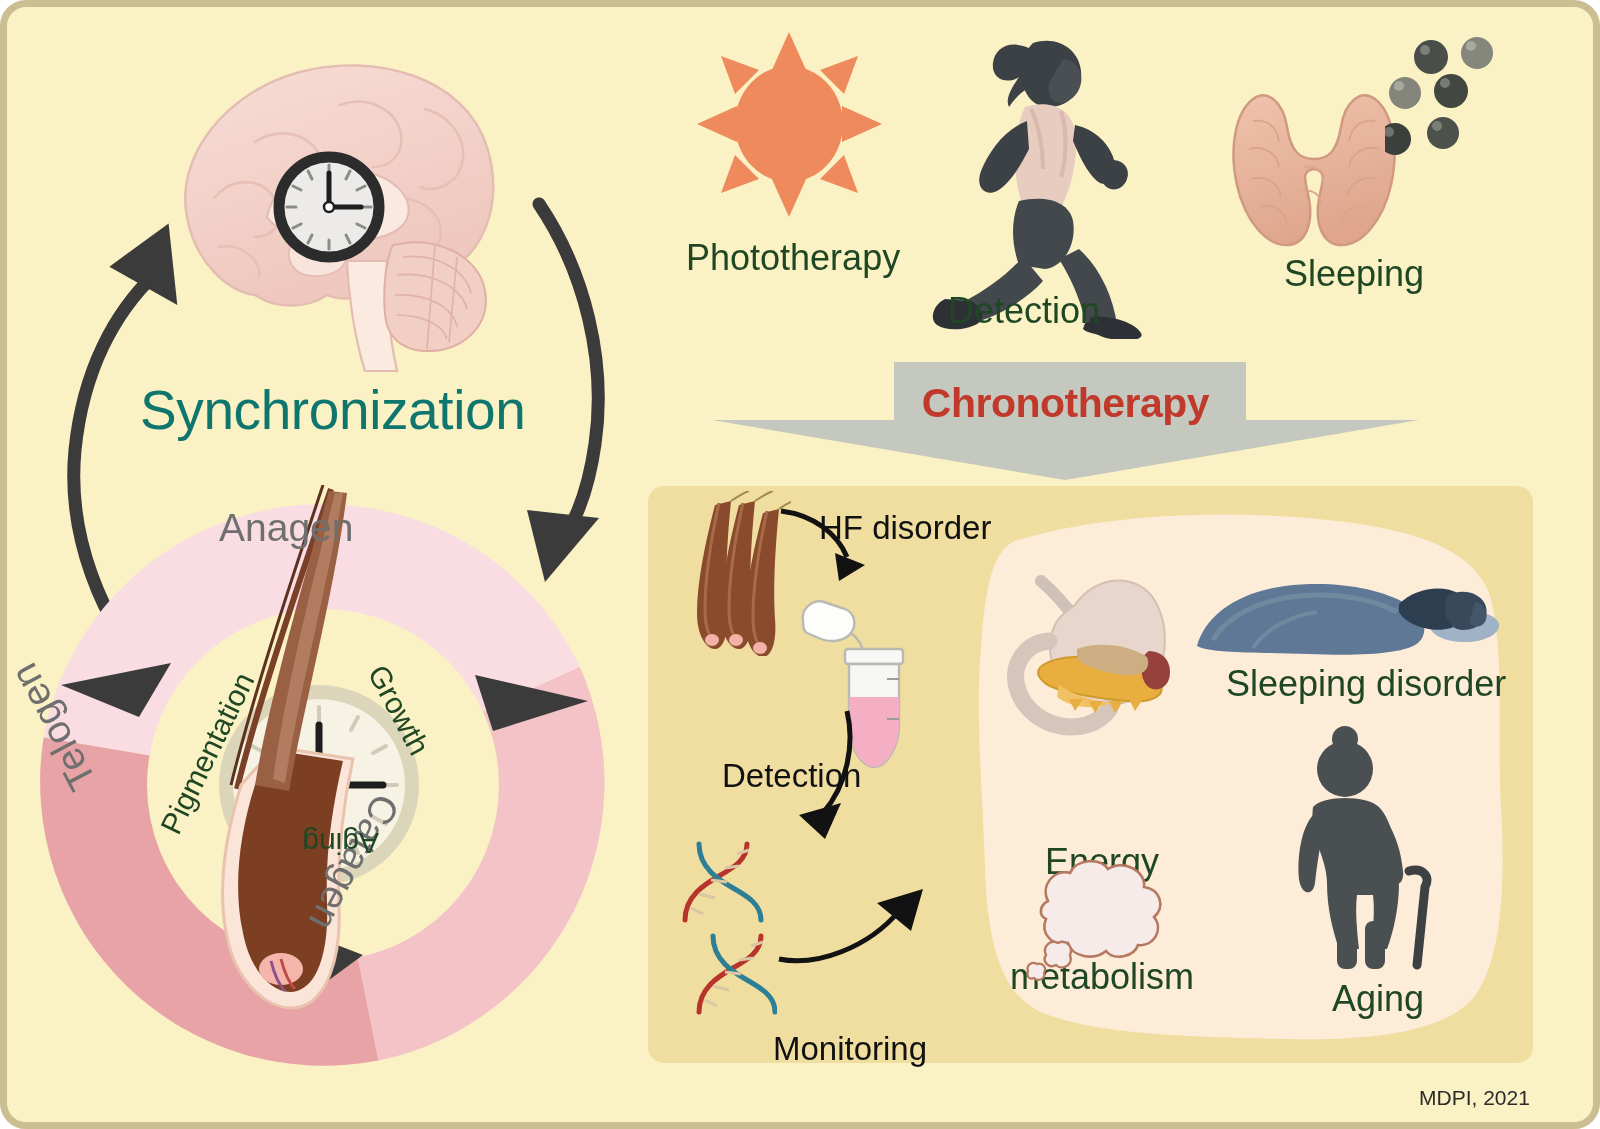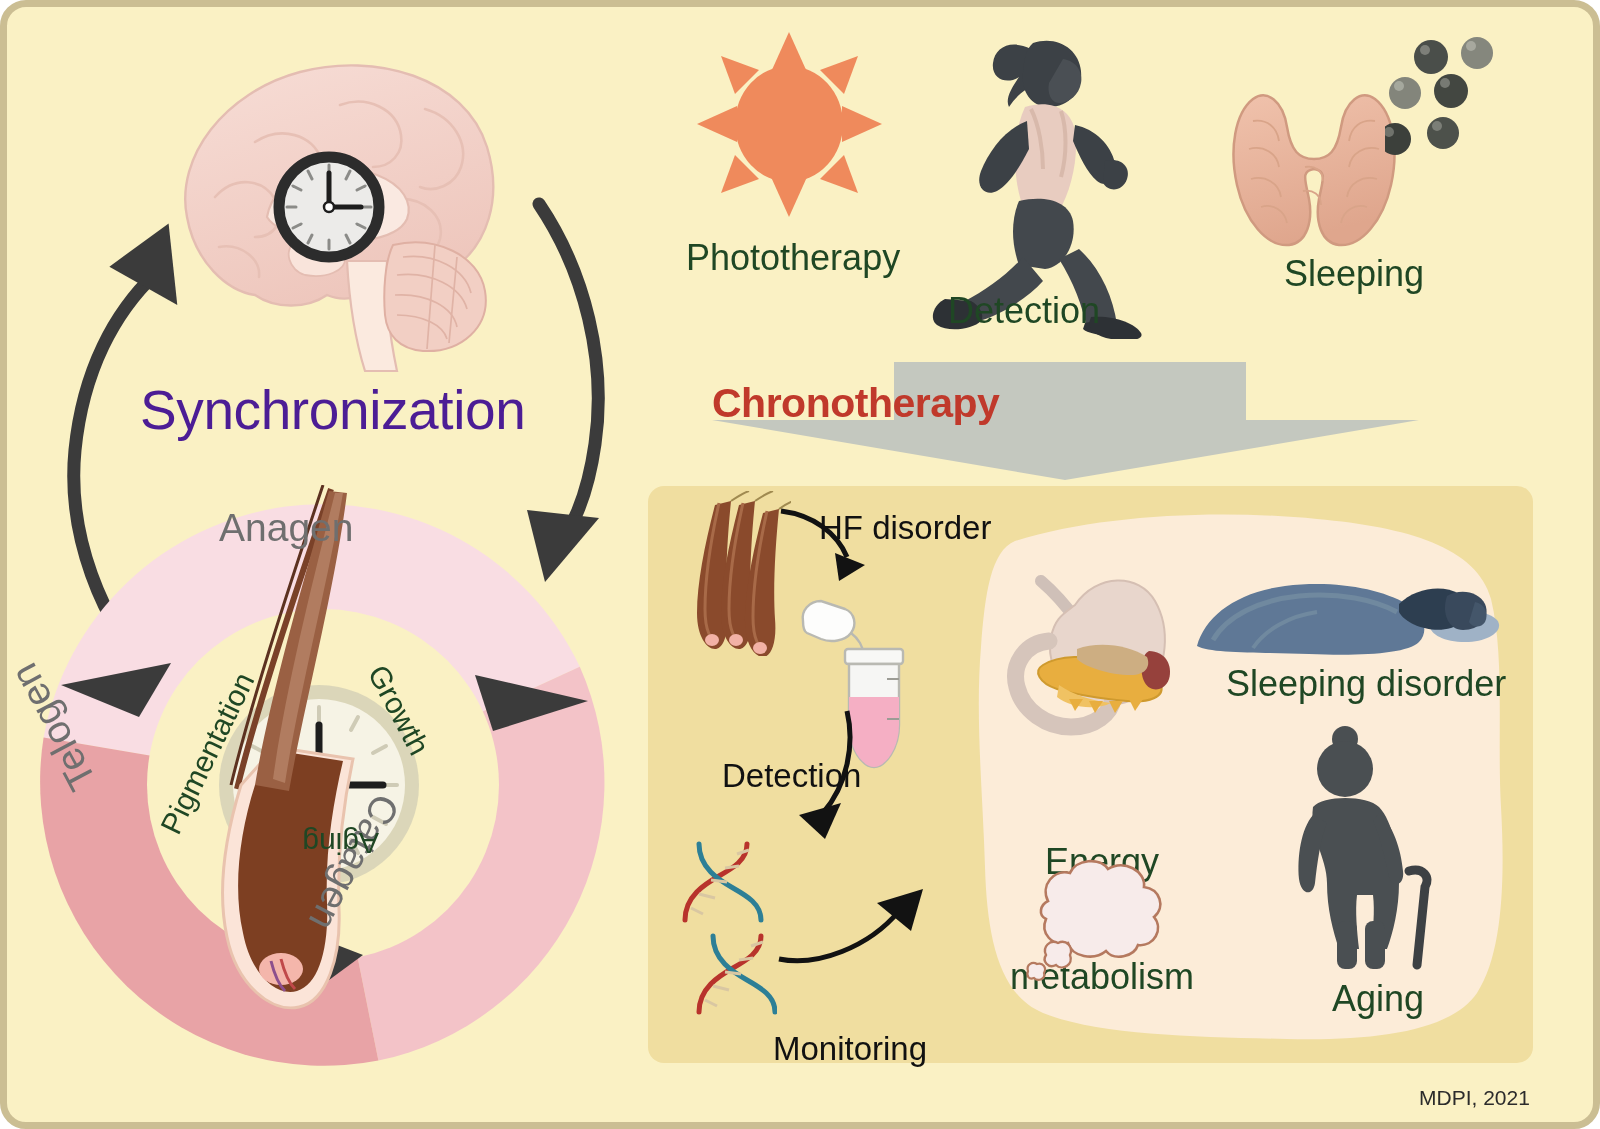--- a/index.html
+++ b/index.html
@@ -15,21 +15,21 @@
     background: #faf1c4;
     border: 7px solid #cbbe93;
     border-radius: 26px;
     overflow: hidden;
   }
   .abs { position: absolute; }
   .txt { white-space: pre; line-height: 1.06; }
 
   
   .t-sync {
-    font-size: 55px; color: #4c1d95; letter-spacing: -0.4px;
+    font-size: 55px; color: #0f766e; letter-spacing: -0.4px;
   }
   .t-green {
     font-size: 36px; color: #1f4724; text-align: center;
   }
   .t-black {
     font-size: 33px; color: #111111;
   }
   .t-phase {
     font-size: 39px; color: #6f6f6f; font-weight: 400;
   }
@@ -57,20 +57,21 @@
     background: #c4c8bf;
   }
   #chrono-arrow .wings {
     position: absolute; left: 0; top: 58px; width: 707px; height: 0;
     border-left: 353px solid transparent;
     border-right: 354px solid transparent;
     border-top: 60px solid #c4c8bf;
   }
   #chrono-label {
     position: absolute; left: 0; top: 20px; width: 707px;
+    text-align: center;
   }
 
   
   #panel-outer {
     left: 641px; top: 479px; width: 885px; height: 577px;
     background: #f0dea0; border-radius: 16px;
   }
   
   #panel-inner { left: 950px; top: 500px; width: 560px; height: 548px; }
 

